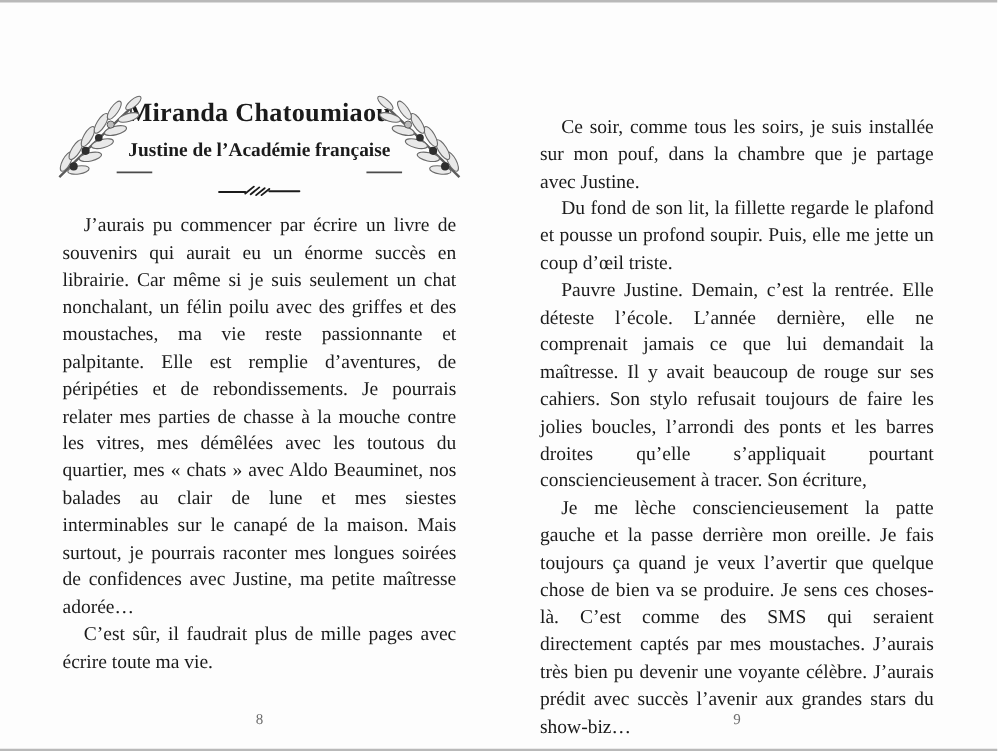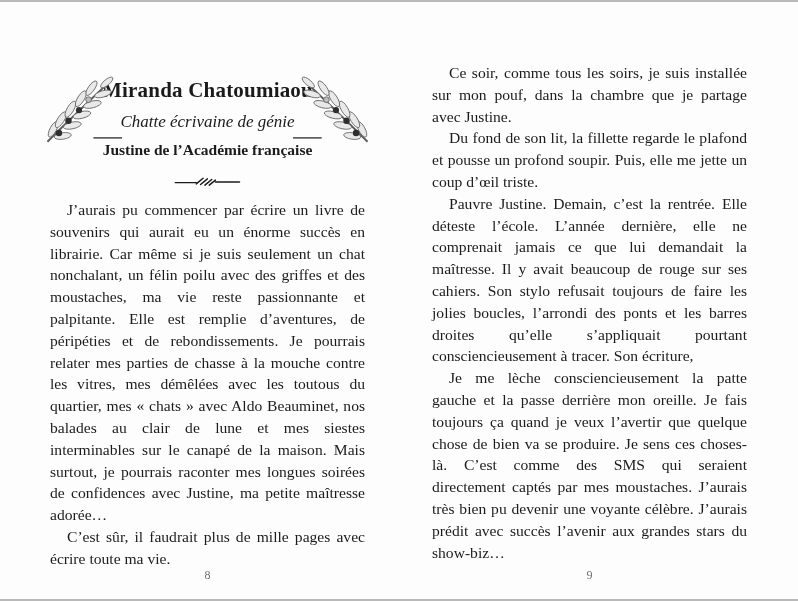--- a/index.html
+++ b/index.html
@@ -29,21 +29,21 @@
     width: 399px;
     height: 100%;
     box-sizing: border-box;
   }
   .page-inner {
     position: relative;
     width: 315px;
     box-sizing: border-box;
   }
   .page-left .page-inner { margin-left: 50px; padding-top: 64px; }
-  .page-right .page-inner { margin-left: 33px; padding-top: 60px; }
+  .page-right .page-inner { margin-left: 33px; padding-top: 89px; }
 
   
   .chapter-header {
     position: relative;
     text-align: center;
     padding-top: 12px;
     margin-bottom: 10px;
   }
   .branch {
     position: absolute;
@@ -153,21 +153,20 @@
               </g>
               <circle class="olive" cx="24" cy="61" r="3.4"></circle>
               <circle class="olive" cx="34" cy="48" r="3.4"></circle>
               <circle class="olive" cx="45" cy="37" r="3.2"></circle>
               <circle class="olive-light" cx="55" cy="26" r="3"></circle>
               <line class="dash" x1="60" y1="66" x2="90" y2="66"></line>
             </svg>
           </span>
 
           <div class="chapter-title">Miranda Chatoumiaou</div>
-          <div class="chapter-subtitle">Chatte écrivaine de génie</div>
           <div class="chapter-membership">Justine de l’Académie française</div>
 
           <div class="divider-wrap">
             <svg viewBox="0 0 110 20" width="68" height="14" aria-hidden="true">
               <path class="coil" d="M2,11 H36"></path>
               <path class="coil" d="M36,13 L47,4 M43,14 L54,5 M50,15 L61,6 M57,15 L67,7"></path>
               <path class="coil" d="M67,10 H106"></path>
             </svg>
           </div>
         </div>

